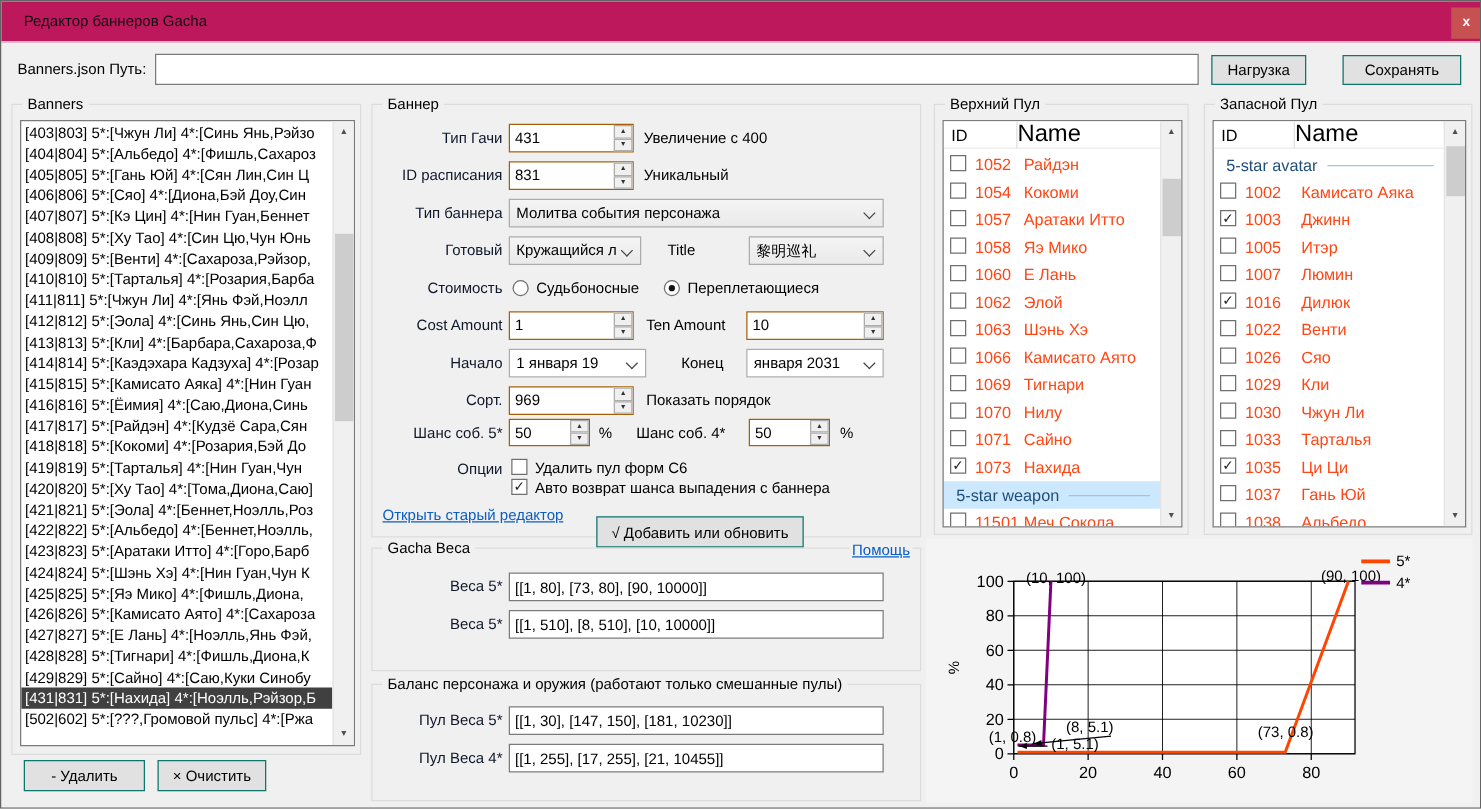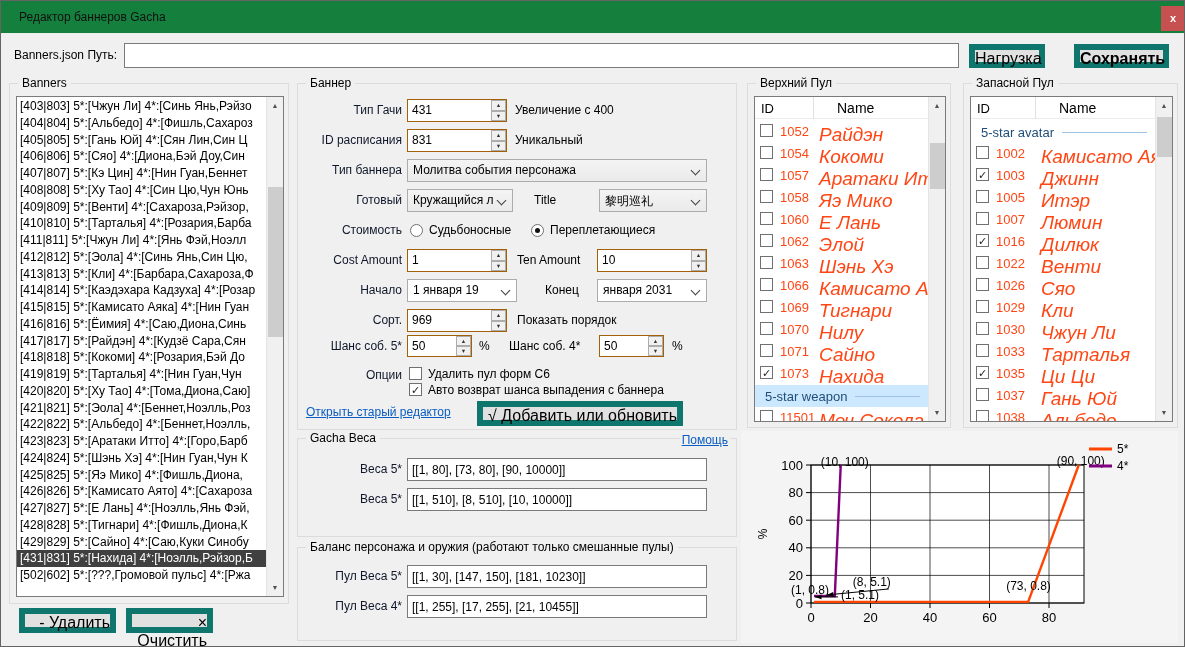--- a/index.html
+++ b/index.html
@@ -1,24 +1,24 @@
 <!DOCTYPE html>
 <html style="--pool: #ff4615; --sep: #1f4e79; --sepline: #9dc3e6; --sephl: #cce8ff;"><head>
 <meta charset="utf-8">
 <style>
   *{box-sizing:border-box;margin:0;padding:0;font-family:"Liberation Sans",sans-serif;}
   html,body{width:1185px;height:647px;}
   body{position:relative;background:#f0f0f0;overflow:hidden;}
   .win{position:absolute;inset:0;border:1px solid #646464;background:#f0f0f0;overflow:hidden;}
-  .titlebar{position:absolute;left:0;top:0;width:100%;height:33px;background:#15803d;border-bottom:1px solid #ececec;}
+  .titlebar{position:absolute;left:0;top:0;width:100%;height:33px;background:#be185d;border-bottom:1px solid #ececec;}
   .title{position:absolute;left:18px;top:9px;font-size:12px;color:#101010;}
   .close-btn{position:absolute;left:1160px;top:5px;width:24px;height:25px;color:#fff;font-size:11px;font-weight:bold;text-align:center;line-height:25px;cursor:pointer;}
   .lbl{font-size:12px;color:#000;position:absolute;white-space:nowrap;}
   .tbox{position:absolute;background:#fff;border:1px solid #7a7a7a;font-size:12px;padding:0 4px;color:#000;}
-  .btn{position:absolute;background:#e1e1e1;border:6px solid #0f766e;font-size:16px;color:#000;text-align:right;cursor:pointer;}
+  .btn{position:absolute;background:#e1e1e1;border:1px solid #0f766e;font-size:12px;color:#000;text-align:center;cursor:pointer;}
   .link{position:absolute;color:#0a5dc2;text-decoration:underline;font-size:12px;white-space:nowrap;cursor:pointer;}
   .groupbox{position:absolute;border:1px solid #dcdcdc;}
   .gb-label{position:absolute;top:-8px;left:8px;background:#f0f0f0;padding:0 4px;font-size:12px;color:#000;white-space:nowrap;}
   
   .listbox{position:absolute;background:#fff;border:1px solid #7a7a7a;overflow:hidden;}
   .list-content{position:absolute;left:0;top:1px;right:17px;bottom:0;overflow:hidden;}
   .list-row{height:16.75px;line-height:16.75px;font-size:12px;padding-left:3px;white-space:nowrap;overflow:hidden;color:#000;}
   .list-row.selected{background:#404040;color:#fff;}
   
   .vscroll{position:absolute;top:0;right:0;width:17px;height:100%;background:#f0f0f0;border-left:1px solid #e4e4e4;}
@@ -35,26 +35,26 @@
   .combo-val{position:absolute;left:5px;top:3px;right:17px;font-size:12px;white-space:nowrap;overflow:hidden;}
   .chev{position:absolute;right:7px;top:7px;width:7px;height:7px;border-right:1.2px solid #424242;border-bottom:1.2px solid #424242;transform:rotate(45deg);}
   
   .radio{position:absolute;width:13px;height:13px;border:1px solid #707070;border-radius:50%;background:#fff;cursor:pointer;}
   .radio.on::after{content:"";position:absolute;left:3px;top:3px;width:5px;height:5px;border-radius:50%;background:#111;}
   .cbx{position:absolute;width:13px;height:13px;border:1px solid #707070;background:#fff;font-size:11px;line-height:12px;text-align:center;color:#222;cursor:pointer;}
   
   .pool-list{position:absolute;background:#fff;border:1px solid #7a7a7a;overflow:hidden;}
   .pool-header{position:absolute;left:0;top:0;right:17px;height:22px;background:#fff;border-bottom:1px solid #ececec;}
   .ph-id{position:absolute;left:6px;top:4px;font-size:13px;color:#000;}
-  .ph-name{position:absolute;left:var(--namecol);top:0;height:22px;line-height:22px;padding-left:23px;font-size:14px;color:#000;border-left:1px solid #e0e0e0;}
+  .ph-name{position:absolute;left:var(--namecol);top:0;height:22px;line-height:22px;padding-left:0;font-size:19px;color:#000;border-left:1px solid #e0e0e0;}
   .pool-rows{position:absolute;left:0;top:22px;right:17px;bottom:0;overflow:hidden;padding-top:2px;}
   .pool-row{position:relative;height:22px;}
   .pool-row .cb{position:absolute;left:5px;top:3px;width:13px;height:13px;border:1px solid #707070;background:#fff;font-size:11px;line-height:12px;text-align:center;color:#222;cursor:pointer;}
   .pool-id{position:absolute;left:25px;top:3px;font-size:13px;color:var(--pool);}
-  .pool-name{position:absolute;left:calc(var(--namecol) + 6px);top:3px;font-size:19px;color:var(--pool);white-space:nowrap;font-style:italic;}
+  .pool-name{position:absolute;left:calc(var(--namecol) + 6px);top:3px;font-size:13px;color:var(--pool);white-space:nowrap;}
   .pool-sep{position:relative;height:22px;display:flex;align-items:center;}
   .pool-sep .sep-text{margin-left:10px;font-size:13px;color:var(--sep);white-space:nowrap;}
   .pool-sep .sep-line{flex:1;border-top:1px solid var(--sepline);margin:0 8px;}
   .pool-sep.hl{background:var(--sephl);}
   
   .chart-panel{position:absolute;left:740px;top:430px;width:437px;height:212px;background:#f4f4f4;}
   .flabel{position:absolute;width:96px;left:8px;text-align:right;font-size:12px;color:#0f172a;white-space:nowrap;}
 </style>
 </head>
 <body>
@@ -62,21 +62,21 @@
 <div class="win">
 
   <div class="titlebar">
     <span class="title">Редактор баннеров Gacha</span>
     <div class="close-btn" style="background: rgb(199, 80, 80);">x</div>
   </div>
 
   <span class="lbl" style="left:13px;top:47px;">Banners.json Путь:</span>
   <input class="tbox" style="left: 123px; top: 42px; width: 835px; height: 25px;" value="">
   <button class="btn" style="left:968px;top:43px;width:76px;height:24px;">Нагрузка</button>
-  <button class="btn" style="left:1073px;top:43px;width:95px;height:24px;font-weight:bold;">Сохранять</button>
+  <button class="btn" style="left:1073px;top:43px;width:95px;height:24px;">Сохранять</button>
 
   <div class="groupbox" style="left:8px;top:82px;width:280px;height:521px;">
     <span class="gb-label">Banners</span>
     <div class="listbox" style="left:6px;top:12px;width:268px;height:501px;">
       <div class="list-content">
           <div class="list-row">[403|803] 5*:[Чжун Ли] 4*:[Синь Янь,Рэйзо</div>
           <div class="list-row">[404|804] 5*:[Альбедо] 4*:[Фишль,Сахароз</div>
           <div class="list-row">[405|805] 5*:[Гань Юй] 4*:[Сян Лин,Син Ц</div>
           <div class="list-row">[406|806] 5*:[Сяо] 4*:[Диона,Бэй Доу,Син</div>
           <div class="list-row">[407|807] 5*:[Кэ Цин] 4*:[Нин Гуан,Беннет</div>
@@ -204,21 +204,21 @@
     </div>
     <span class="lbl" style="left:374px;top:255px;">%</span>
 
     <span class="flabel" style="top:284px;">Опции</span>
     <span class="cbx" style="left:111px;top:283px;"></span>
     <span class="lbl" style="left:130px;top:283px;">Удалить пул форм С6</span>
     <span class="cbx" style="left:111px;top:299px;">✓</span>
     <span class="lbl" style="left:130px;top:299px;">Авто возврат шанса выпадения с баннера</span>
 
     <span class="link" style="left:8px;top:321px;">Открыть старый редактор</span>
-    <button class="btn" style="left:179px;top:317px;width:206px;height:25px;">√ Добавить или обновить</button>
+    <button class="btn" style="left:179px;top:329px;width:166px;height:25px;">√ Добавить или обновить</button>
   </div>
 
   <div class="groupbox" style="left:296px;top:437px;width:440px;height:99px;">
     <span class="gb-label">Gacha Веса</span>
     <span class="link" style="right:6px;top:-6px;background:#f0f0f0;padding:0 2px;">Помощь</span>
     <span class="flabel" style="top:23px;">Веса 5*</span>
     <input class="tbox" style="left: 109px; top: 19px; width: 300px; height: 23px;" value="[[1, 80], [73, 80], [90, 10000]]">
     <span class="flabel" style="top:53px;">Веса 5*</span>
     <input class="tbox" style="left: 109px; top: 49px; width: 300px; height: 23px;" value="[[1, 510], [8, 510], [10, 10000]]">
   </div>

